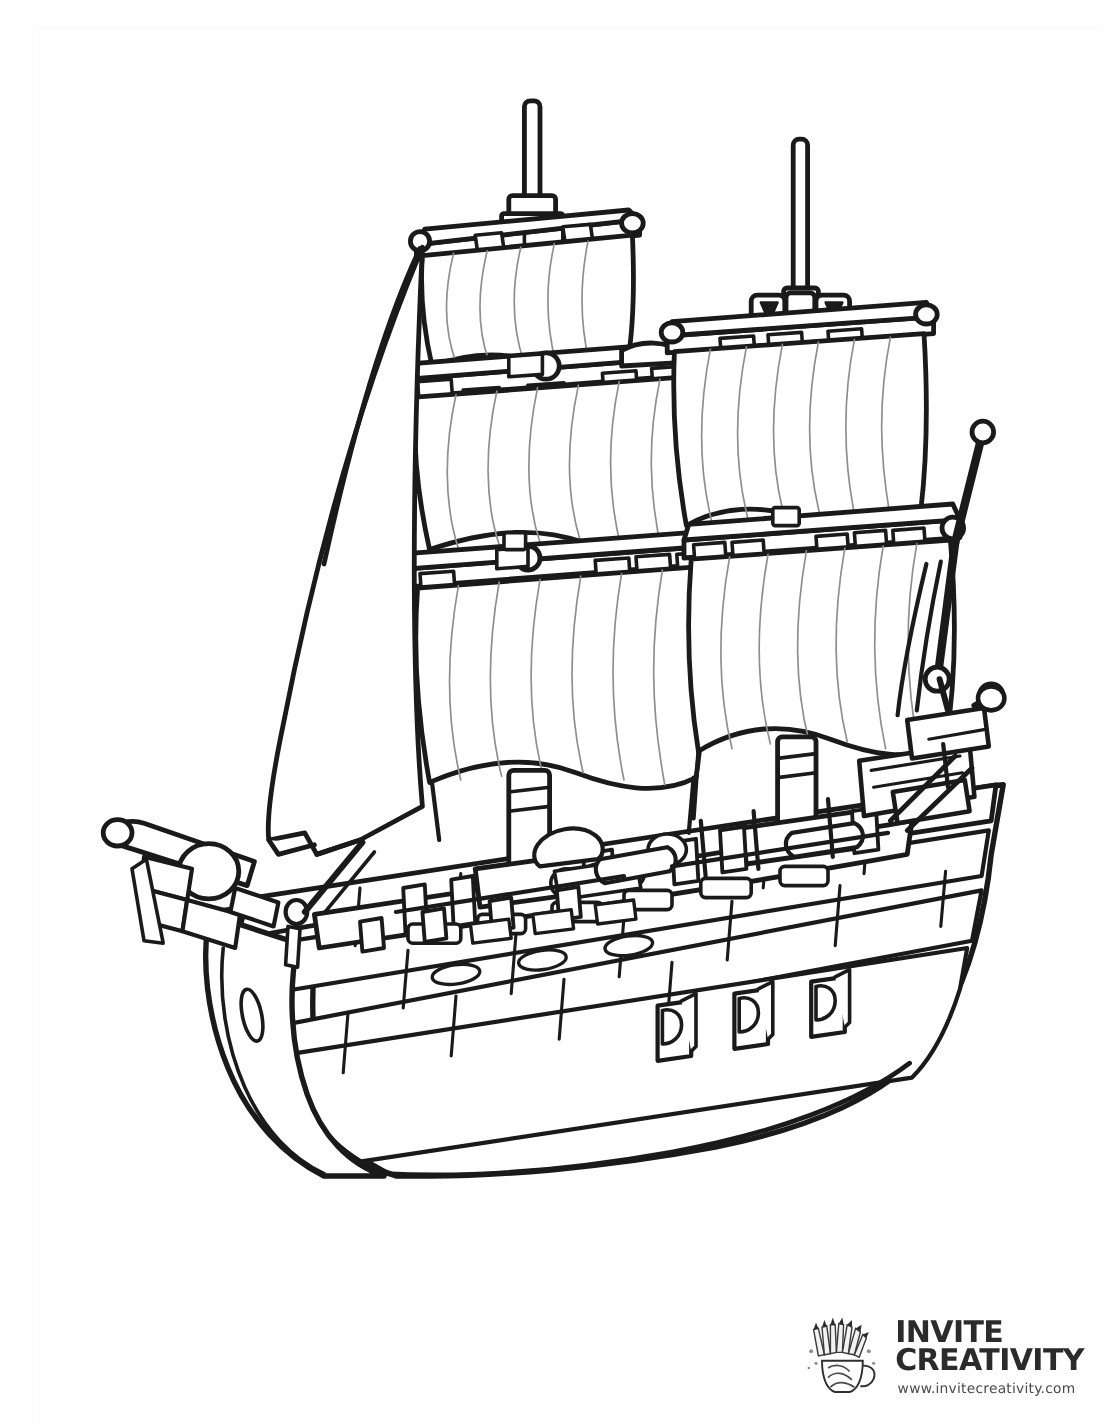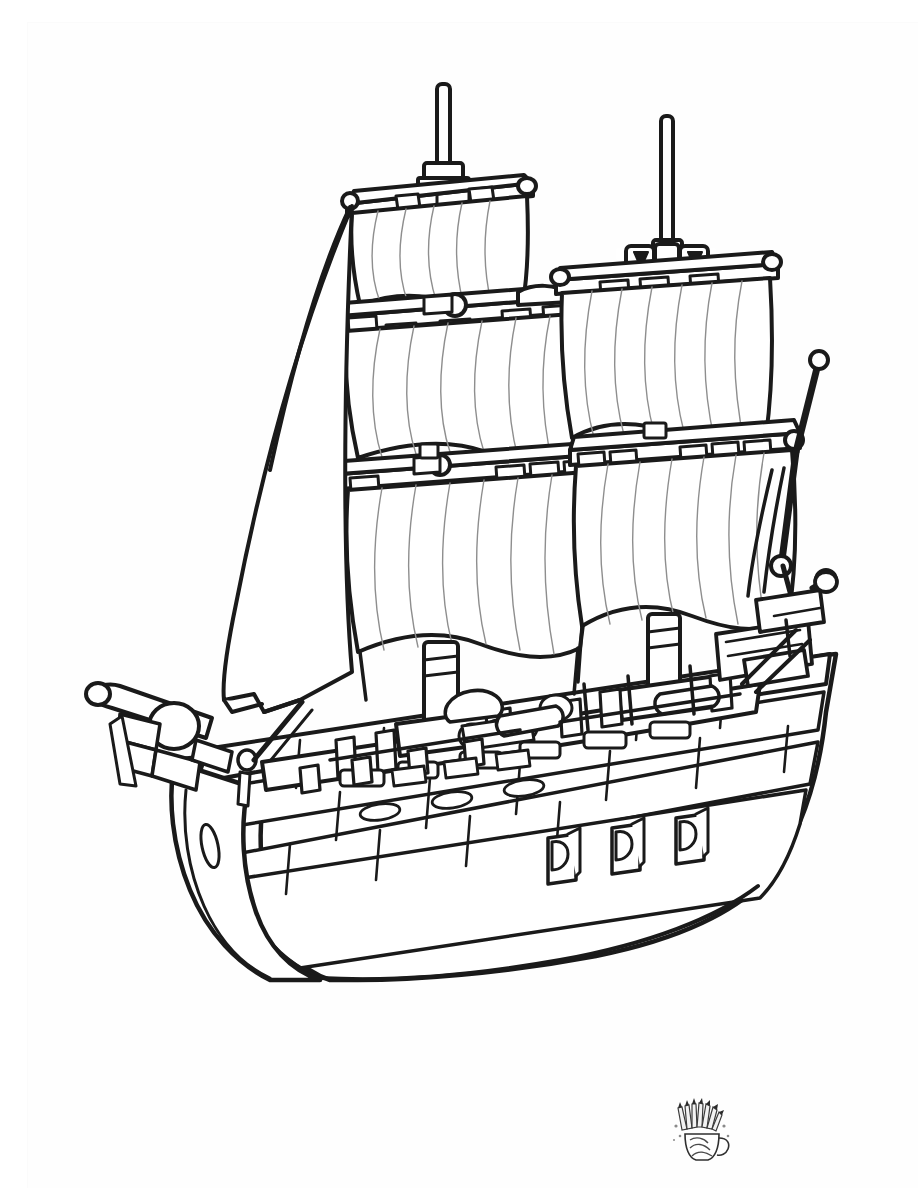--- a/index.html
+++ b/index.html
@@ -467,16 +467,21 @@
         </g>
 
         <g stroke="#4a4a4a" stroke-width="1.4" fill="none">
           <path d="M22 44 C28 40 36 42 40 47"></path>
           <path d="M22 52 C28 46 36 48 42 54"></path>
           <path d="M24 60 C30 54 38 56 44 60"></path>
         </g>
       </svg>
     </div>
 
+    <div class="brand-text">
+      <div class="brand-line">INVITE</div>
+      <div class="brand-line l2">CREATIVITY</div>
+      <div class="brand-url">www.invitecreativity.com</div>
+    </div>
 
   </div>
 
 </div>
 
 </body></html>

